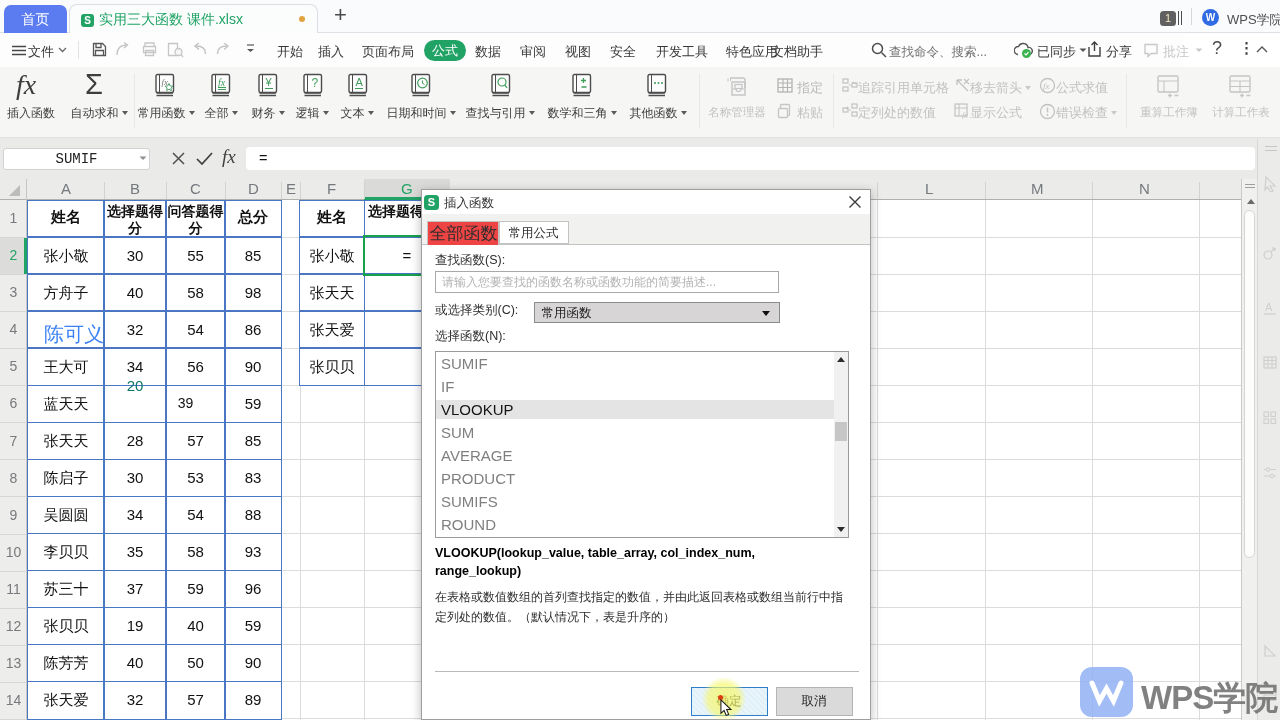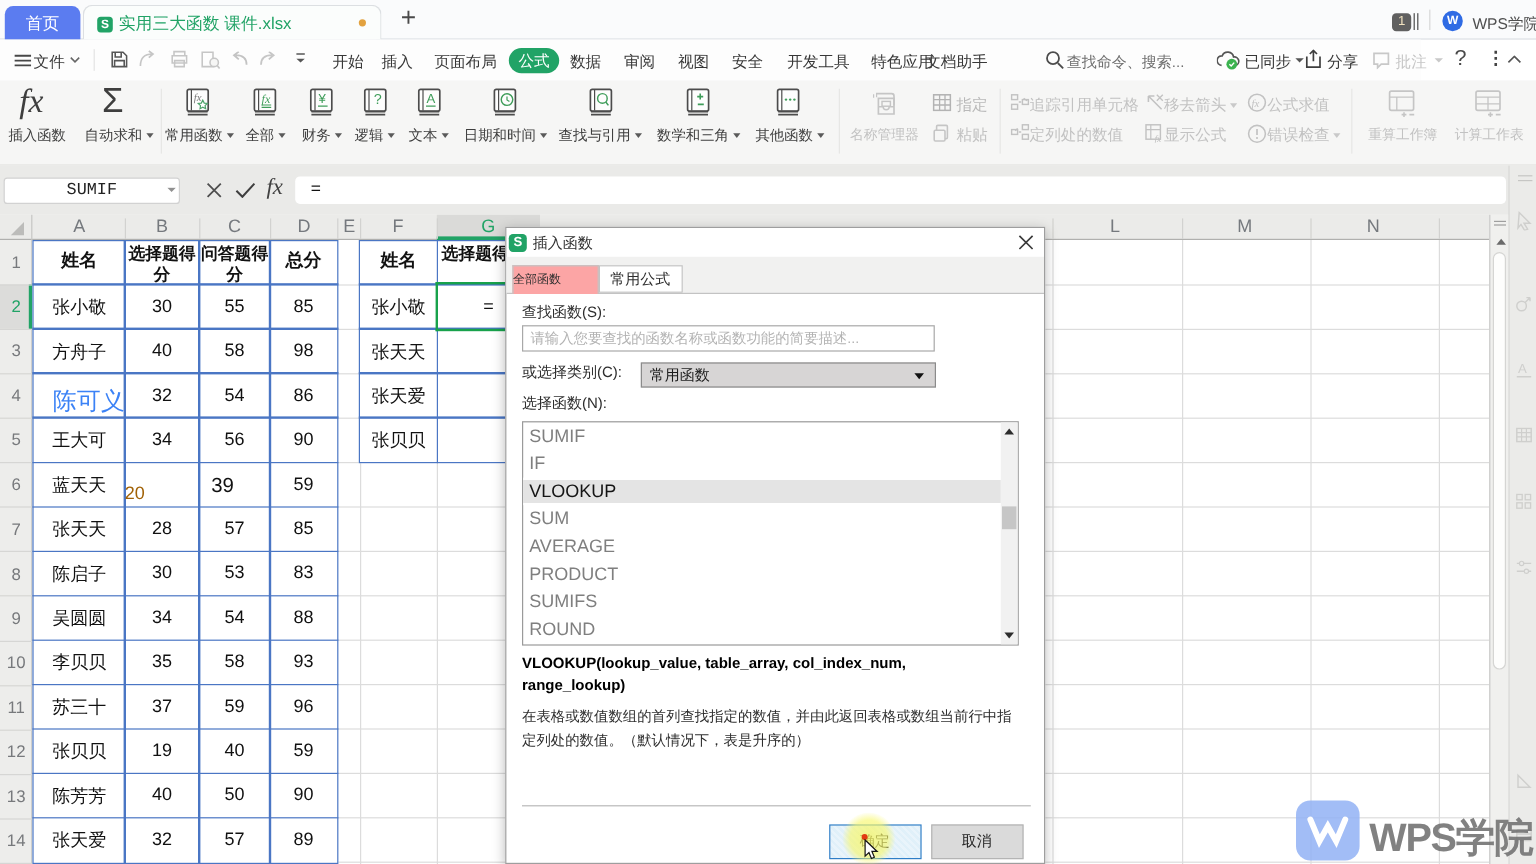--- a/index.html
+++ b/index.html
@@ -435,22 +435,22 @@
 <div class="abs nw" style="left:225px;top:283.6px;width:56px;text-align:center;font-size:15px;color:#111">98</div>
 <div class="abs nw" style="left:28px;top:320.6px;width:76px;text-align:right;font-size:20px;color:#3b82f6">陈可义</div>
 <div class="abs nw" style="left:104px;top:320.6px;width:62px;text-align:center;font-size:15px;color:#111">32</div>
 <div class="abs nw" style="left:166px;top:320.6px;width:59px;text-align:center;font-size:15px;color:#111">54</div>
 <div class="abs nw" style="left:225px;top:320.6px;width:56px;text-align:center;font-size:15px;color:#111">86</div>
 <div class="abs nw" style="left:28px;top:357.7px;width:76px;text-align:center;font-size:15px;color:#111">王大可</div>
 <div class="abs nw" style="left:104px;top:357.7px;width:62px;text-align:center;font-size:15px;color:#111">34</div>
 <div class="abs nw" style="left:166px;top:357.7px;width:59px;text-align:center;font-size:15px;color:#111">56</div>
 <div class="abs nw" style="left:225px;top:357.7px;width:56px;text-align:center;font-size:15px;color:#111">90</div>
 <div class="abs nw" style="left:28px;top:394.8px;width:76px;text-align:center;font-size:15px;color:#111">蓝天天</div>
-<div class="abs nw" style="left:104px;top:403px;width:62px;font-size:15px;color:#a16207">20</div>
-<div class="abs nw" style="left:166px;top:394.8px;width:39px;text-align:center;font-size:17px;color:#111">39</div>
+<div class="abs nw" style="left:104px;top:377px;width:62px;text-align:center;font-size:15px;color:#0f766e">20</div>
+<div class="abs nw" style="left:166px;top:394.8px;width:39px;text-align:center;font-size:14px;color:#111">39</div>
 <div class="abs nw" style="left:225px;top:394.8px;width:56px;text-align:center;font-size:15px;color:#111">59</div>
 <div class="abs nw" style="left:28px;top:431.8px;width:76px;text-align:center;font-size:15px;color:#111">张天天</div>
 <div class="abs nw" style="left:104px;top:431.8px;width:62px;text-align:center;font-size:15px;color:#111">28</div>
 <div class="abs nw" style="left:166px;top:431.8px;width:59px;text-align:center;font-size:15px;color:#111">57</div>
 <div class="abs nw" style="left:225px;top:431.8px;width:56px;text-align:center;font-size:15px;color:#111">85</div>
 <div class="abs nw" style="left:28px;top:468.8px;width:76px;text-align:center;font-size:15px;color:#111">陈启子</div>
 <div class="abs nw" style="left:104px;top:468.8px;width:62px;text-align:center;font-size:15px;color:#111">30</div>
 <div class="abs nw" style="left:166px;top:468.8px;width:59px;text-align:center;font-size:15px;color:#111">53</div>
 <div class="abs nw" style="left:225px;top:468.8px;width:56px;text-align:center;font-size:15px;color:#111">83</div>
 <div class="abs nw" style="left:28px;top:505.9px;width:76px;text-align:center;font-size:15px;color:#111">吴圆圆</div>
@@ -537,21 +537,21 @@
 
 </div>
 <div class="abs" id="dlg">
   <div class="abs" style="left:2px;top:5px;width:15px;height:15px;background:#21a366;border-radius:3.5px;color:#fff;font-size:11px;font-weight:bold;text-align:center;line-height:15px">S</div>
   <div class="abs nw" style="left:22px;top:4.5px;font-size:12.5px;color:#2e2e2e">插入函数</div>
   <svg class="abs" style="left:426px;top:5px" width="14" height="14">
       <path d="M1.5 1.5l11 11M12.5 1.5l-11 11" stroke="#3a3a3a" stroke-width="1.4"></path>
     </svg>
   <div class="abs" style="left:0;top:23.5px;width:448px;height:31px;background:#f1f1f0;border-bottom:1px solid #c3c3c3"></div>
   <div class="abs" style="left:76.5px;top:31px;width:70px;height:23px;background:#fff;border:1px solid #c3c3c3;font-size:12.5px;color:#2e2e2e;text-align:center;line-height:22px">常用公式</div>
-  <div class="abs" style="left:4.5px;top:31px;width:72px;height:24px;background:#fca5a5;border:1px solid #c3c3c3;border-bottom:none;font-size:10px;color:#2e2e2e;text-align:left;line-height:23px">全部函数</div>
+  <div class="abs" style="left:4.5px;top:31px;width:72px;height:24px;background:#ef4444;border:1px solid #c3c3c3;border-bottom:none;font-size:17px;color:#2e2e2e;text-align:right;line-height:23px">全部函数</div>
   <div class="abs d13 nw" style="left:13px;top:62px">查找函数(S):</div>
   <div class="abs nw" style="left:13px;top:81px;width:344px;height:22px;border:1px solid #a8a8a8;font-size:12px;color:#b3b3b3;line-height:21px;padding-left:6px">请输入您要查找的函数名称或函数功能的简要描述...</div>
   <div class="abs d13 nw" style="left:13px;top:112px">或选择类别(C):</div>
   <div class="abs" style="left:111.5px;top:111.5px;width:246px;height:21px;background:#d7d5d5;border:1px solid #8b8b8b;font-size:12.5px;color:#1c1c1c;line-height:20px;padding-left:7px">常用函数
     <div class="abs" style="right:9px;top:8px;width:0;height:0;border-left:4.5px solid transparent;border-right:4.5px solid transparent;border-top:5.5px solid #111"></div>
   </div>
   <div class="abs d13 nw" style="left:13px;top:137.5px">选择函数(N):</div>
   <div class="abs" id="list" style="left:13px;top:160.5px;width:414px;height:187px;border:1px solid #9a9a9a;background:#fff">
     <div class="it">SUMIF</div>
     <div class="it">IF</div>

